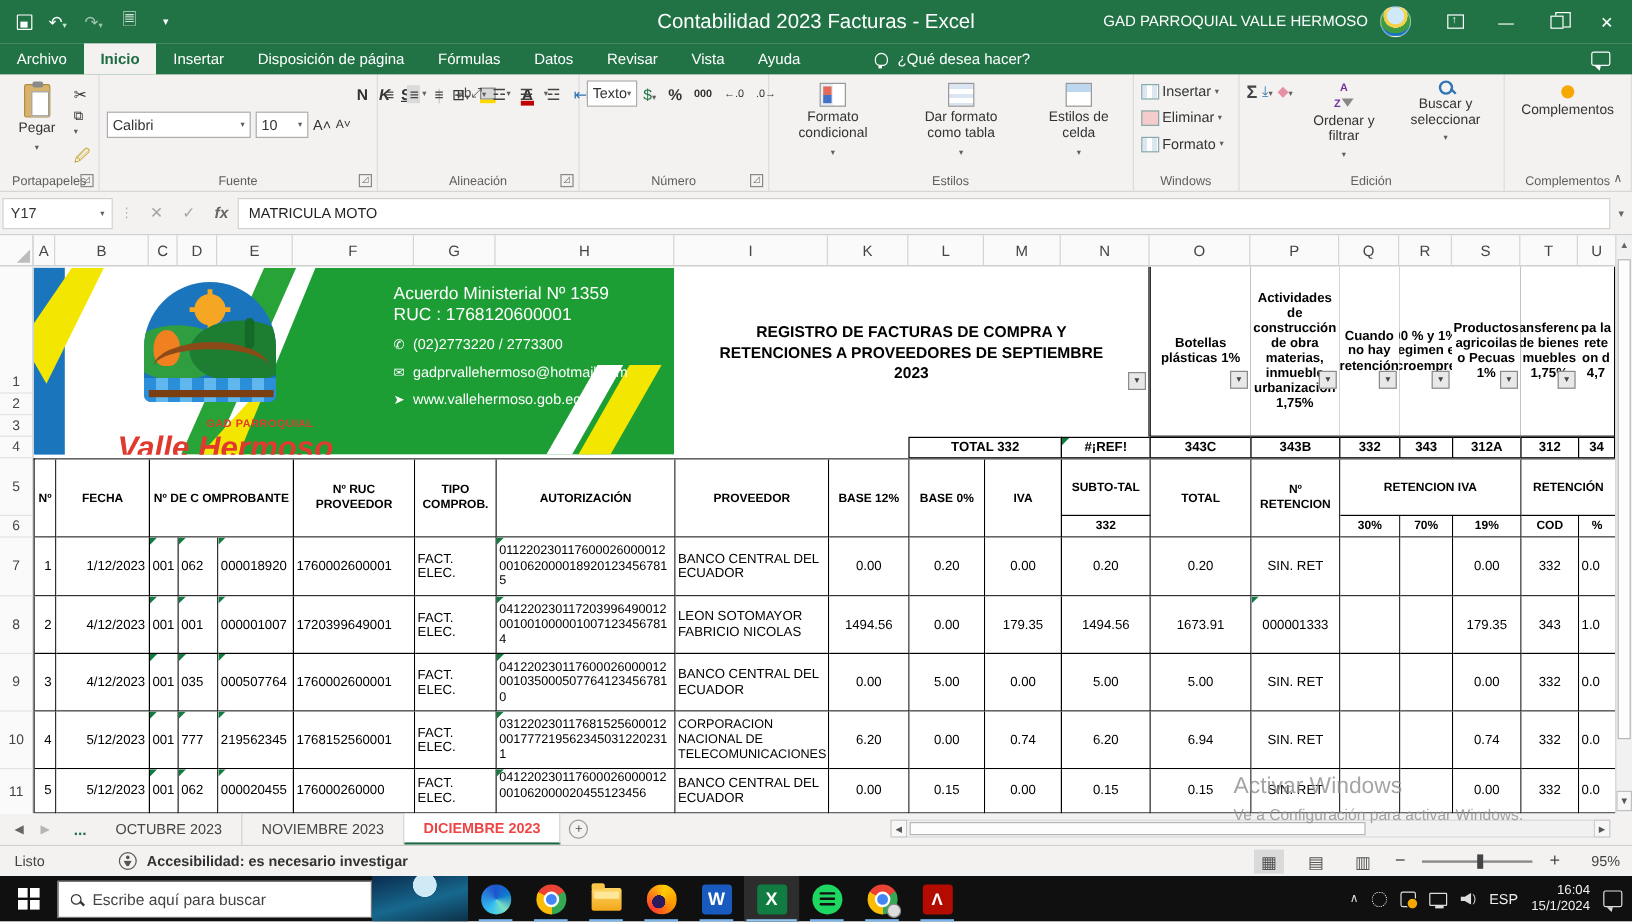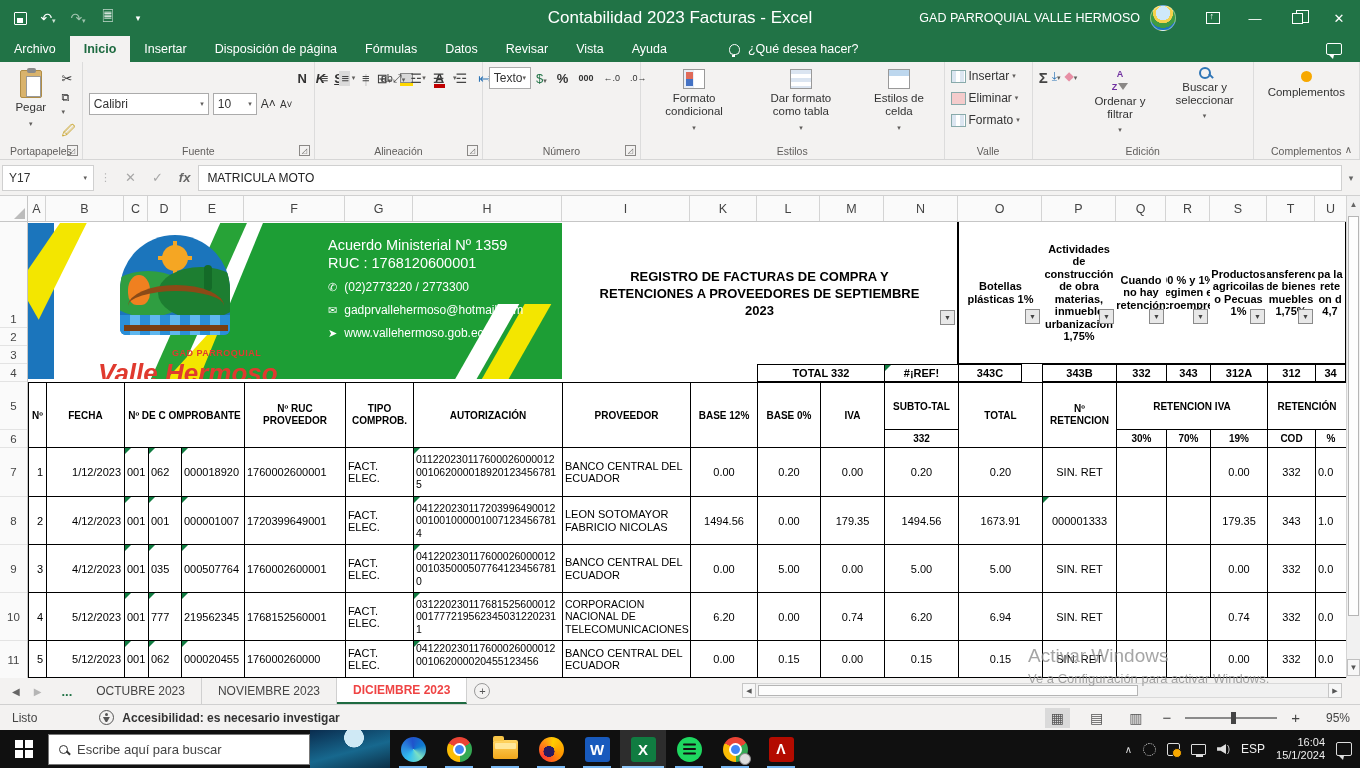--- a/index.html
+++ b/index.html
@@ -361,21 +361,21 @@
     <div class="sbtn">
         <span class="cellico" style="background:#f4cccc"></span>
         <span>Eliminar</span>
         <span class="caret">▾</span>
       </div>
     <div class="sbtn">
         <span class="cellico"></span>
         <span>Formato</span>
         <span class="caret">▾</span>
       </div>
-    <div class="glabel">Valle</div>
+    <div class="glabel">Windows</div>
   </div>
 
   <div class="rgroup" style="gap:10px">
     <div class="vcol" style="gap:4px;padding-top:2px">
       <span class="sumico">Σ</span>
       <span style="color:#2e75b6;font-size:12px">⤓<span class="caret">▾</span></span>
       <span style="color:#e78fa5;font-size:12px">◆<span class="caret">▾</span></span>
     </div>
     <div class="editbig">
       <span><span class="azico">A<br>Z</span><span class="funnel"></span></span>
@@ -527,21 +527,21 @@
         </div>
       </div>
     </div>
 
     <div class="row4">
       <div class="r4c" style="left:729px;width:128px">TOTAL 332</div>
       <div class="r4c" style="left:856px;width:75px">
           <span class="tri"></span>
           <span>#¡REF!</span>
         </div>
-      <div class="r4c" style="left:930px;width:64px">343C</div>
+      <div class="r4c" style="left:930px;width:85px">343C</div>
       <div class="r4c" style="left:1014px;width:75px">343B</div>
       <div class="r4c" style="left:1088px;width:51px">332</div>
       <div class="r4c" style="left:1138px;width:45px">343</div>
       <div class="r4c" style="left:1182px;width:58px">312A</div>
       <div class="r4c" style="left:1239px;width:49px">312</div>
       <div class="r4c" style="left:1287px;width:31px">34</div>
     </div>
 
     <div class="g20 hdr">
       <div class="cell hc" style="grid-area:1/1/3/2">Nº</div>

